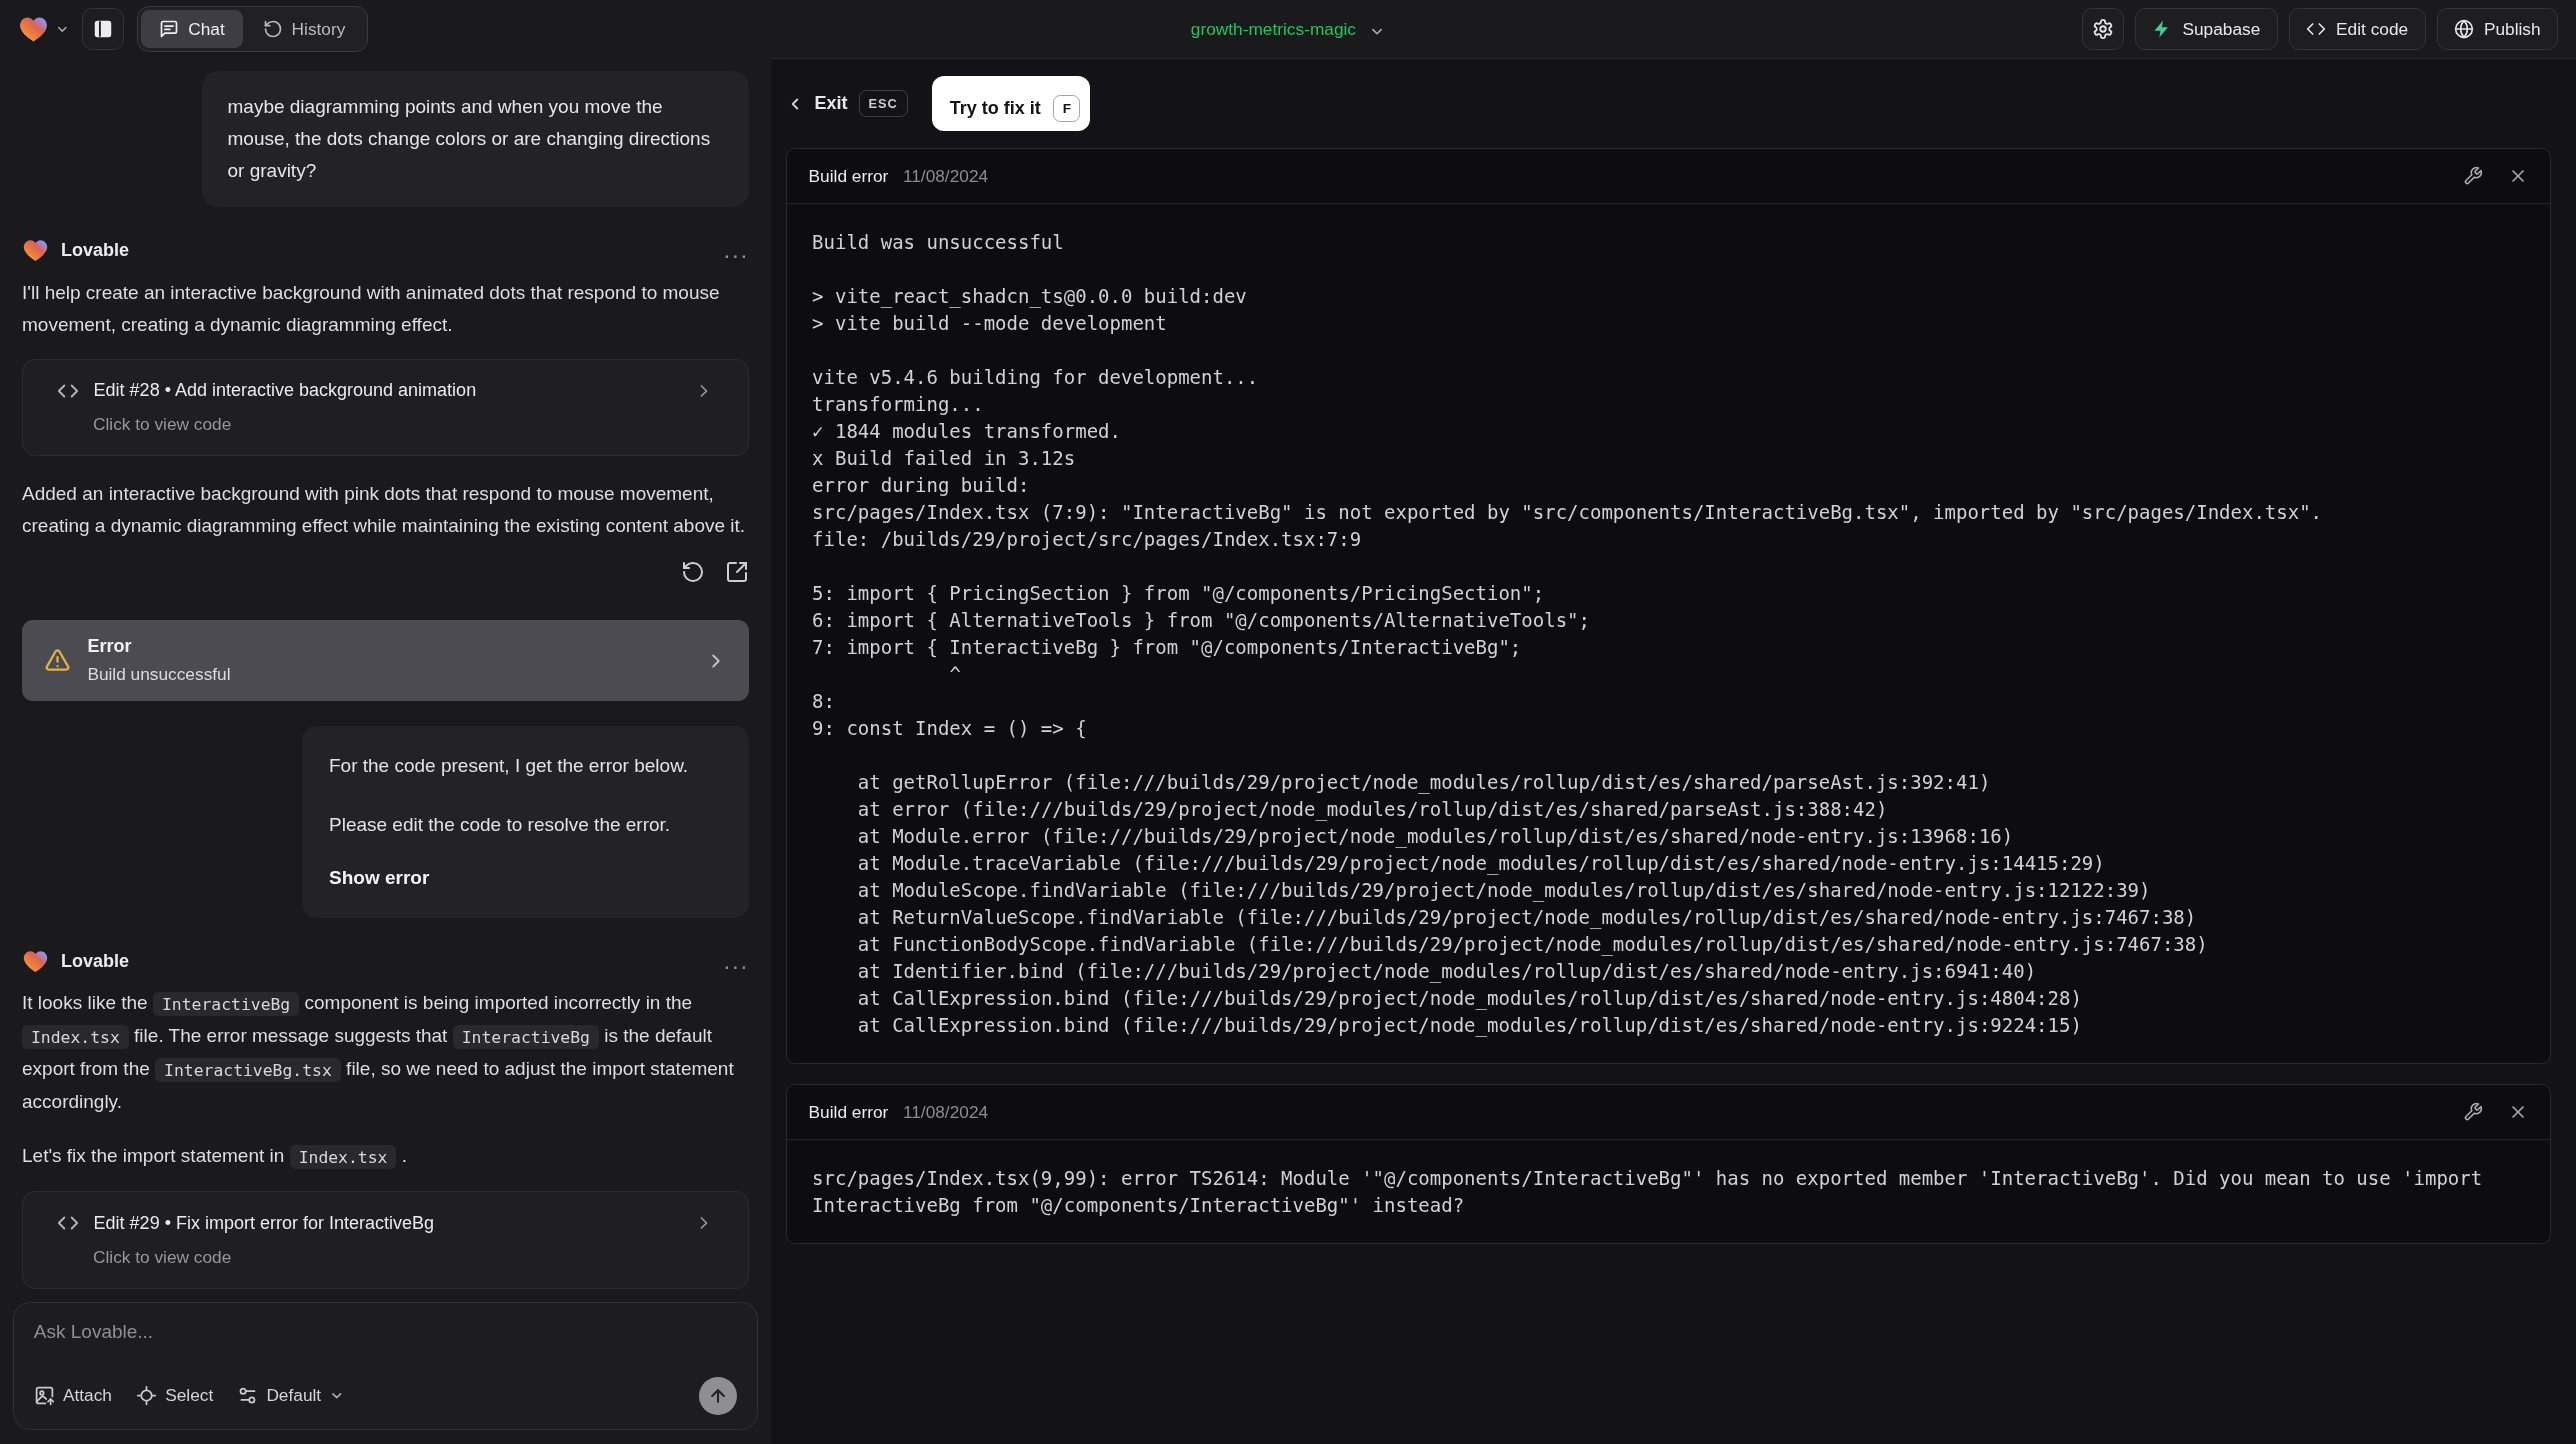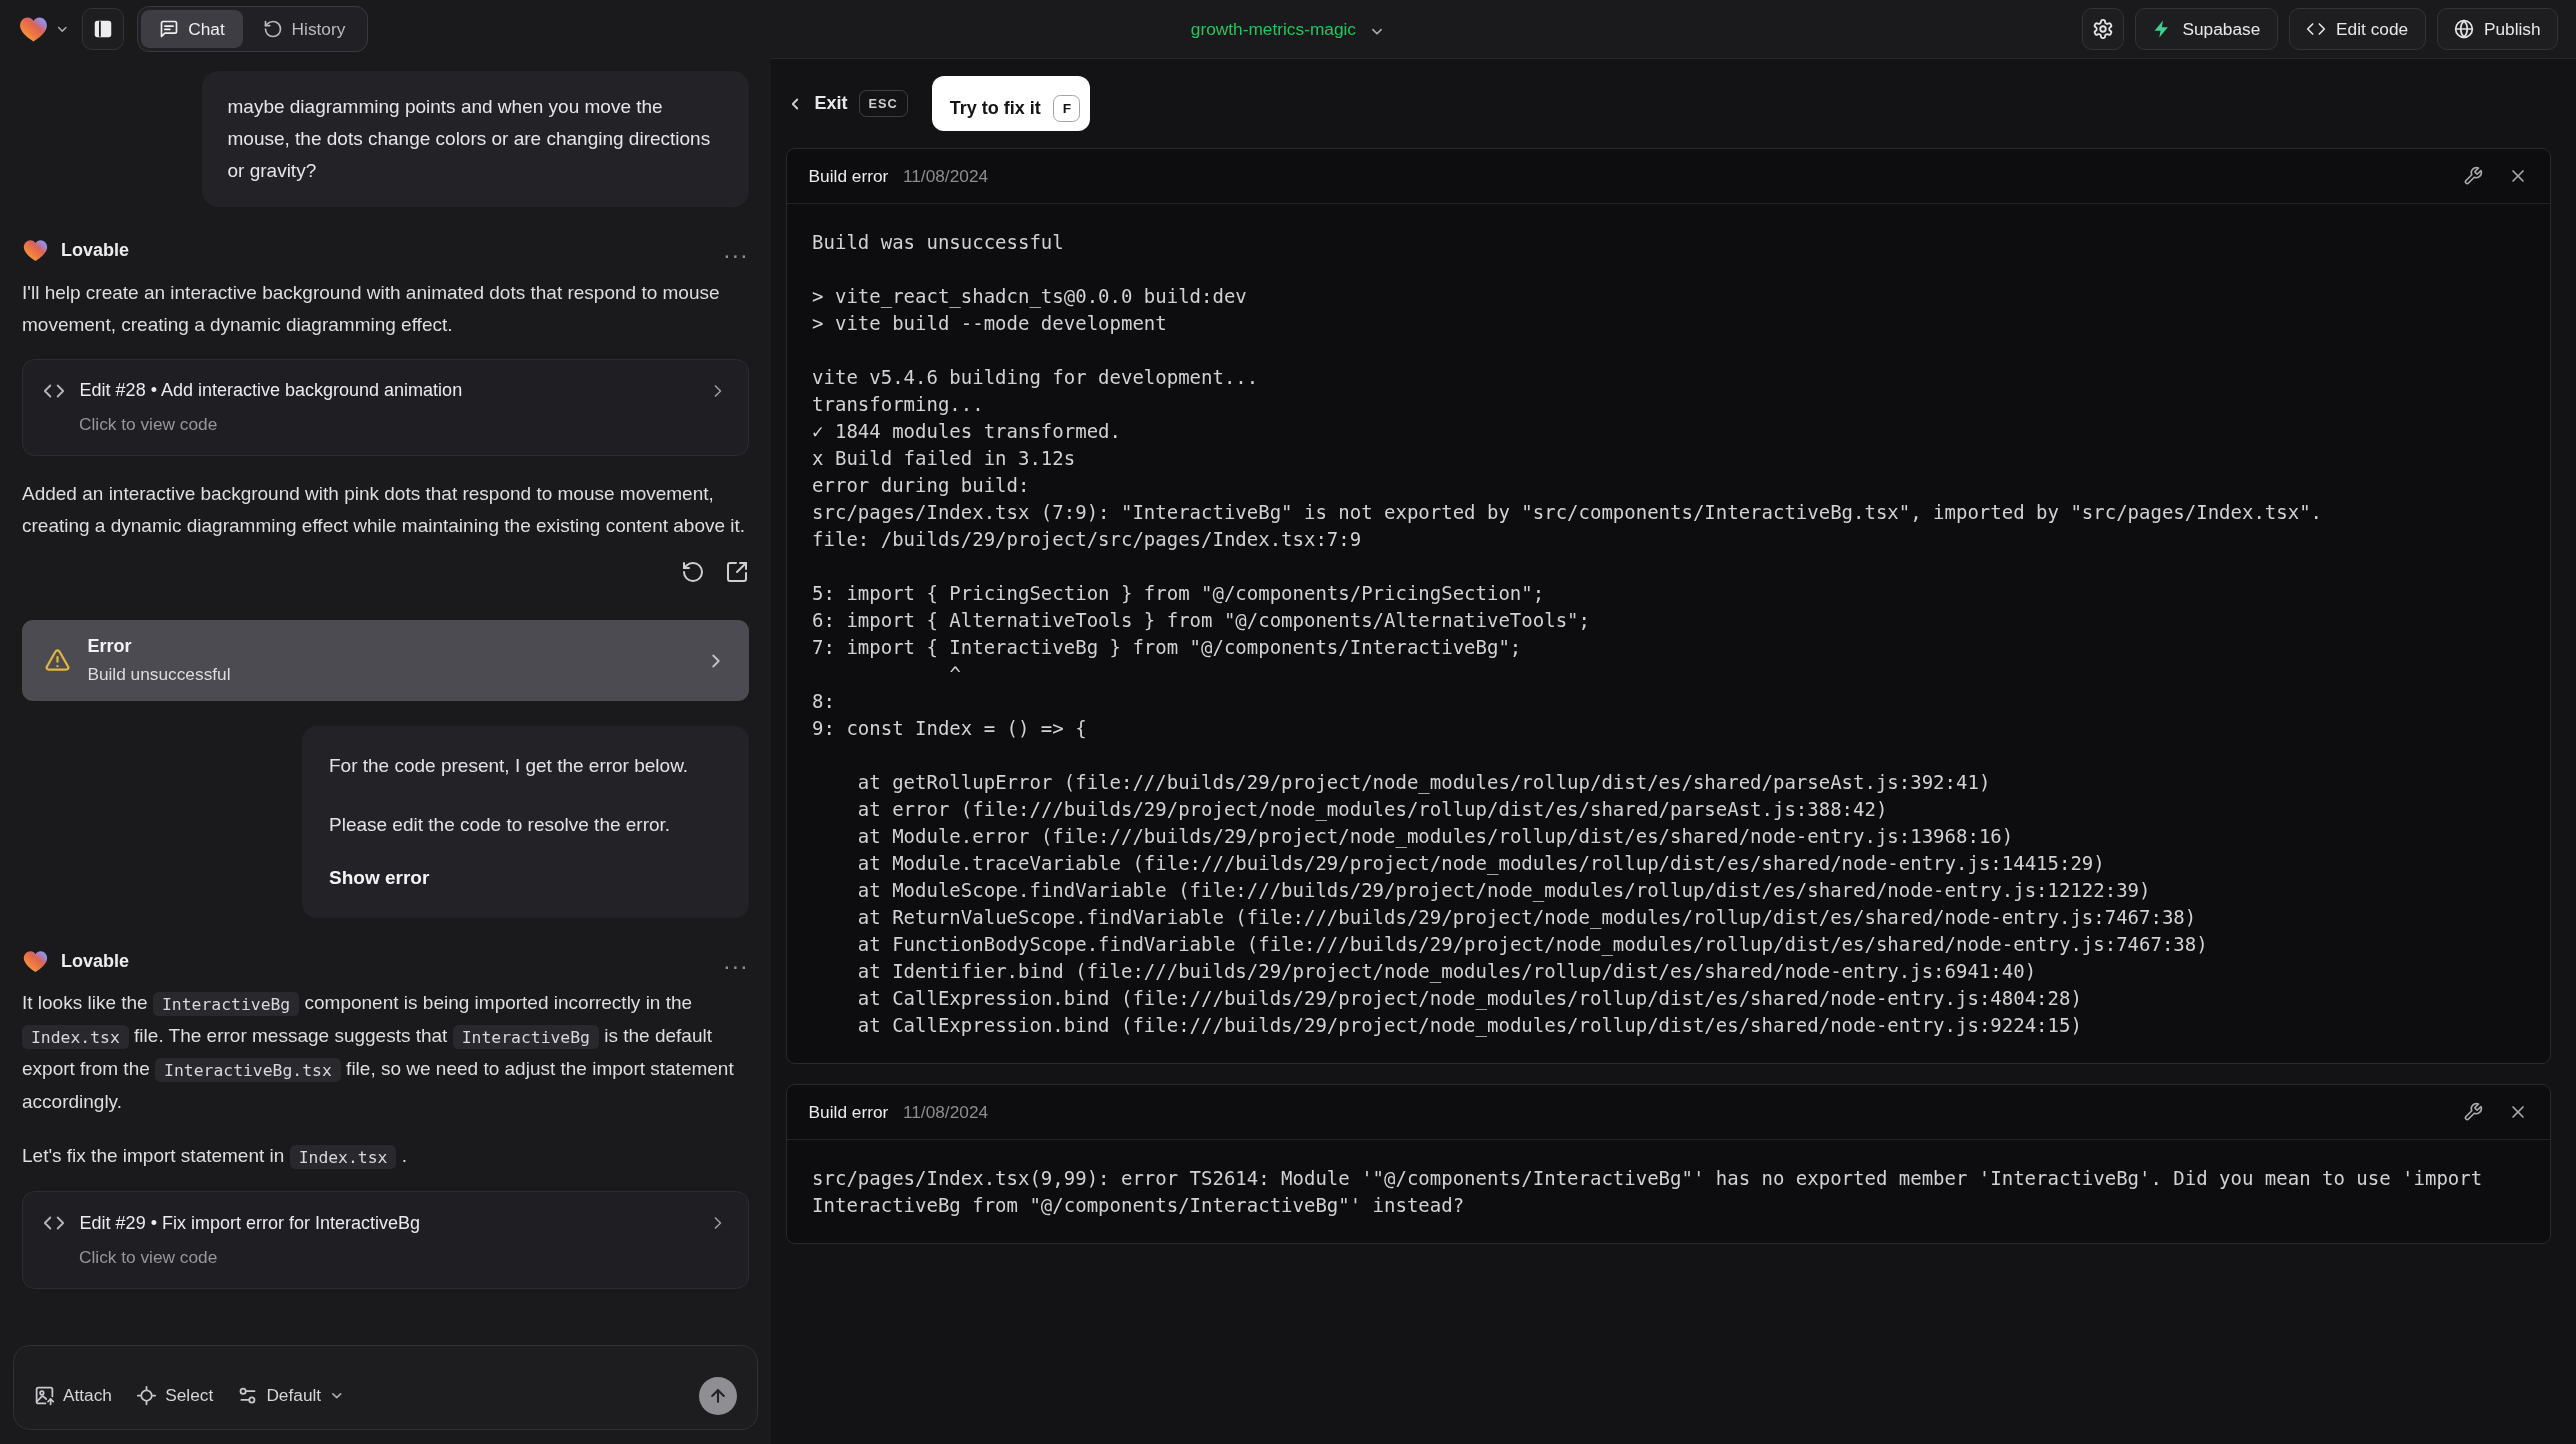--- a/index.html
+++ b/index.html
@@ -63,21 +63,21 @@
   .msg-head .name { font-size:18px; font-weight:700; color:#ededf0; }
   .msg-head .dots { margin-left:auto; color:#8e8e93; font-size:24px; line-height:18px; cursor:pointer; letter-spacing:1.8px; }
   .para { margin-top:12.8px; font-size:19px; line-height:32px; color:#dedee1; max-width:734px; }
   .para.mt { margin-top:22px; }
   code.chip {
     font-family:"DejaVu Sans Mono", monospace; font-size:16.4px; background:#28282d;
     border-radius:5.5px; padding:2.7px 9px; color:#d8d8dc; white-space:nowrap;
   }
   .edit-card {
     margin-top:18px; border:0.9px solid #2d2d31; background:#1f1f23; border-radius:12.8px;
-    padding:20px 20px; cursor:pointer;
+    padding:20px 34px; cursor:pointer;
   }
   .edit-card .row1 { display:flex; align-items:center; gap:14.6px; }
   .edit-card .row1 svg.code { width:22px; height:22px; color:#b4b4b9; flex:0 0 auto; }
   .edit-card .title { font-size:18px; color:#ececef; }
   .edit-card .chev { margin-left:auto; color:#9a9a9f; }
   .edit-card .chev svg { width:20px; height:20px; }
   .edit-card .sub { margin-top:12.8px; padding-left:36px; font-size:17.3px; color:#96969b; }
   .action-row { display:flex; justify-content:flex-end; gap:20px; margin-top:18px; color:#cfcfd2; }
   .action-row svg { width:24px; height:24px; cursor:pointer; }
   .error-card {
@@ -342,20 +342,21 @@
                   <path d="m9 18 6-6-6-6"></path>
                 </svg>
             </span>
           </div>
           <div class="sub">Click to view code</div>
         </div>
 
       </div>
 
       <div class="composer">
+        <textarea placeholder="Ask Lovable..." style=""></textarea>
         <div class="composer-bar">
           <button class="c-btn">
             <svg viewBox="0 0 24 24" fill="none" stroke="currentColor" stroke-width="2" stroke-linecap="round" stroke-linejoin="round">
               <path d="M13 21H5a2 2 0 0 1-2-2V5a2 2 0 0 1 2-2h14a2 2 0 0 1 2 2v8"></path>
                 <circle cx="9" cy="9" r="2"></circle>
                 <path d="m3 19 5.5-5.5a2 2 0 0 1 2.8 0L14 16"></path>
                 <path d="m16 19 3-3 3 3"></path>
                 <path d="M19 22v-6"></path>
             </svg>
             <span>Attach</span>

